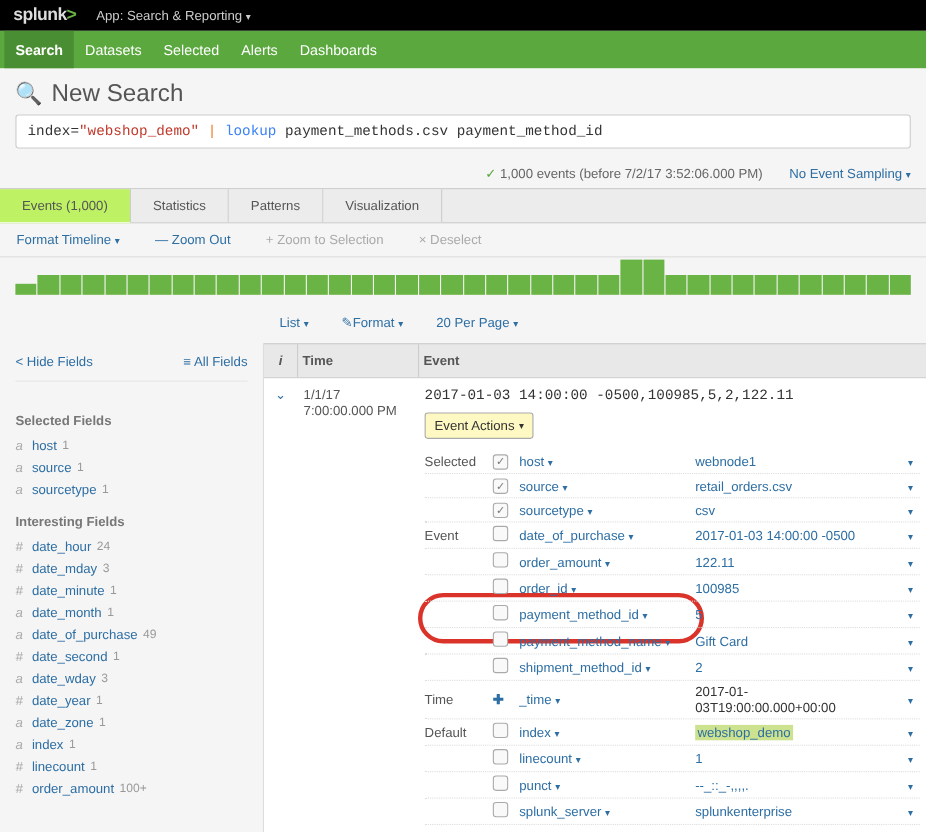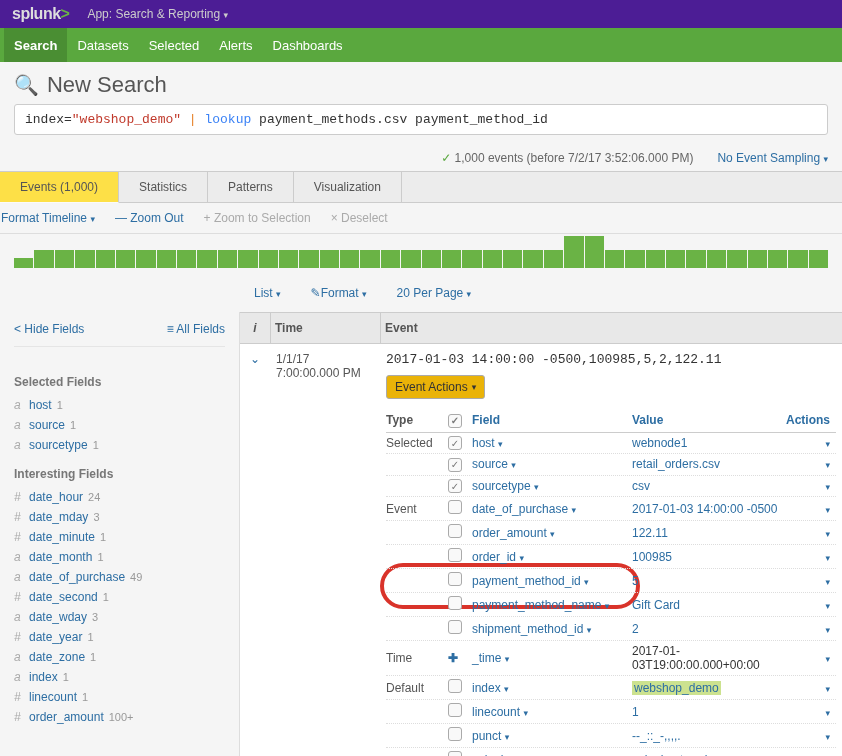--- a/index.html
+++ b/index.html
@@ -1,18 +1,18 @@
 <!DOCTYPE html>
 <html><head>
 <meta charset="utf-8">
 <style>
 * { box-sizing: border-box; margin: 0; padding: 0; }
 body { font-family: "Helvetica Neue", Arial, sans-serif; font-size: 12px; color: #333; background: #f5f5f5; width: 842px; overflow: hidden; }
 
-.topbar { background: #4c1d95; height: 28px; display: flex; align-items: center; padding: 0 12px; gap: 18px; }
+.topbar { background: #000000; height: 28px; display: flex; align-items: center; padding: 0 12px; gap: 18px; }
 .logo { color: #ddd; font-weight: bold; font-size: 16px; letter-spacing: -0.5px; }
 .logo-arrow { color: #6ab345; font-weight: bold; }
 .app-label { color: #ccc; font-size: 12px; }
 
 .navbar { background: #5aa83e; height: 34px; display: flex; align-items: center; padding: 0 4px; }
 .nav-item { color: #fff; padding: 0 10px; height: 34px; display: flex; align-items: center; font-size: 13px; cursor: pointer; }
 .nav-item.active { background: #4a8e33; font-weight: 600; }
 
 .page-head { padding: 10px 14px 6px; display: flex; align-items: center; gap: 8px; }
 .page-title { font-size: 22px; color: #555; font-weight: 400; }
@@ -22,23 +22,23 @@
 .sy-str { color: #c0392b; }
 .sy-pipe { color: #e67e22; }
 .sy-cmd { color: #3b82f6; }
 
 .status-line { padding: 6px 14px; display: flex; align-items: center; gap: 24px; color: #666; justify-content: flex-end; }
 .check { color: #5aa83e; }
 .sampling { color: #2d6ea3; cursor: pointer; }
 
 .tabs { display: flex; border-top: 1px solid #ccc; border-bottom: 1px solid #ccc; background: #ececec; }
 .tab { padding: 8px 20px; border-right: 1px solid #ccc; cursor: pointer; color: #555; background: #ececec; }
-.tab.active { background: #fde047; border-bottom: 1px solid #fafafa; margin-bottom: -1px; position: relative; }
-
-.toolbar { padding: 8px 1px; display: flex; align-items: center; gap: 20px; color: #2d6ea3; border-bottom: 1px solid #ddd; }
+.tab.active { background: #bef264; border-bottom: 1px solid #fafafa; margin-bottom: -1px; position: relative; }
+
+.toolbar { padding: 8px 15px; display: flex; align-items: center; gap: 32px; color: #2d6ea3; border-bottom: 1px solid #ddd; }
 .tool-link { cursor: pointer; }
 .tool-disabled { color: #aaa; }
 
 .timeline { height: 40px; padding: 0 14px 6px; display: flex; align-items: flex-end; gap: 1px; }
 .bar { flex: 1; background: #6ab345; height: 18px; }
 .bar.tall { height: 32px; }
 .bar.short { height: 10px; }
 
 .list-toolbar { display: flex; justify-content: flex-start; gap: 30px; padding: 12px 14px; color: #2d6ea3; margin-left: 240px; }
 .list-tool { cursor: pointer; }
@@ -55,21 +55,21 @@
 .ev-head { display: flex; background: #e8e8e8; border-bottom: 1px solid #ccc; border-top: 1px solid #ccc; font-weight: 600; color: #555; }
 .col-i { width: 30px; text-align: center; padding: 8px 4px; font-style: italic; }
 .col-time { width: 110px; padding: 8px 4px; border-left: 1px solid #ccc; }
 .col-event { flex: 1; padding: 8px 4px; border-left: 1px solid #ccc; }
 
 .ev-row { display: flex; background: #fff; }
 .ev-expand { width: 30px; text-align: center; padding: 8px 4px; color: #2d6ea3; cursor: pointer; }
 .ev-time { width: 110px; padding: 8px 6px; color: #555; }
 .ev-body { flex: 1; padding: 8px 6px; }
 .raw { font-family: "Courier New", monospace; font-size: 13px; margin-bottom: 8px; }
-.actions-btn { border: 1px solid #aaa; border-radius: 3px; padding: 4px 8px; background: #eab308; display: inline-flex; align-items: center; gap: 4px; cursor: pointer; }
+.actions-btn { border: 1px solid #aaa; border-radius: 3px; padding: 4px 8px; background: #fef9c3; display: inline-flex; align-items: center; gap: 4px; cursor: pointer; }
 
 .ftable { margin-top: 10px; width: 100%; font-size: 12px; }
 .ftable-head { display: flex; border-bottom: 1px solid #ccc; padding: 4px 0; color: #555; font-weight: 600; }
 .fr { display: flex; align-items: center; padding: 3px 0; border-bottom: 1px dotted #ddd; position: relative; }
 .fc-type { width: 62px; color: #555; }
 .fc-chk { width: 24px; }
 .fc-field { width: 160px; color: #2d6ea3; }
 .fc-value { flex: 1; color: #2d6ea3; }
 .fc-act { width: 56px; color: #2d6ea3; text-align: right; padding-right: 6px; }
 .chk { width: 14px; height: 14px; border: 1px solid #aaa; border-radius: 3px; display: inline-flex; align-items: center; justify-content: center; font-size: 10px; color: #777; background: #f9f9f9; }
@@ -276,27 +276,20 @@
         <div>7:00:00.000 PM</div>
       </div>
       <div class="ev-body">
         <div class="raw">2017-01-03 14:00:00 -0500,100985,5,2,122.11</div>
         <div class="actions-btn">
             <span>Event Actions</span> 
             <span class="caret">▾</span>
           </div>
 
         <div class="ftable">
-          <div class="ftable-head">
-            <div class="fc-type">Type</div>
-            <div class="fc-chk"><span class="chk checked"></span></div>
-            <div class="fc-field">Field</div>
-            <div class="fc-value">Value</div>
-            <div class="fc-act">Actions</div>
-          </div>
           <div id="ftable-body" style="position:relative;">
             <div class="red-ring" style="left:-6px; top:130px; width:260px; height:46px;"></div>
           <div class="fr">
                 <div class="fc-type">Selected</div>
                 <div class="fc-chk"><span class="chk checked"></span></div>
                 <div class="fc-field">host <span class="caret">▾</span></div>
                 <div class="fc-value">webnode1</div>
                 <div class="fc-act"><span class="caret">▾</span></div>
               </div>
               <div class="fr">

